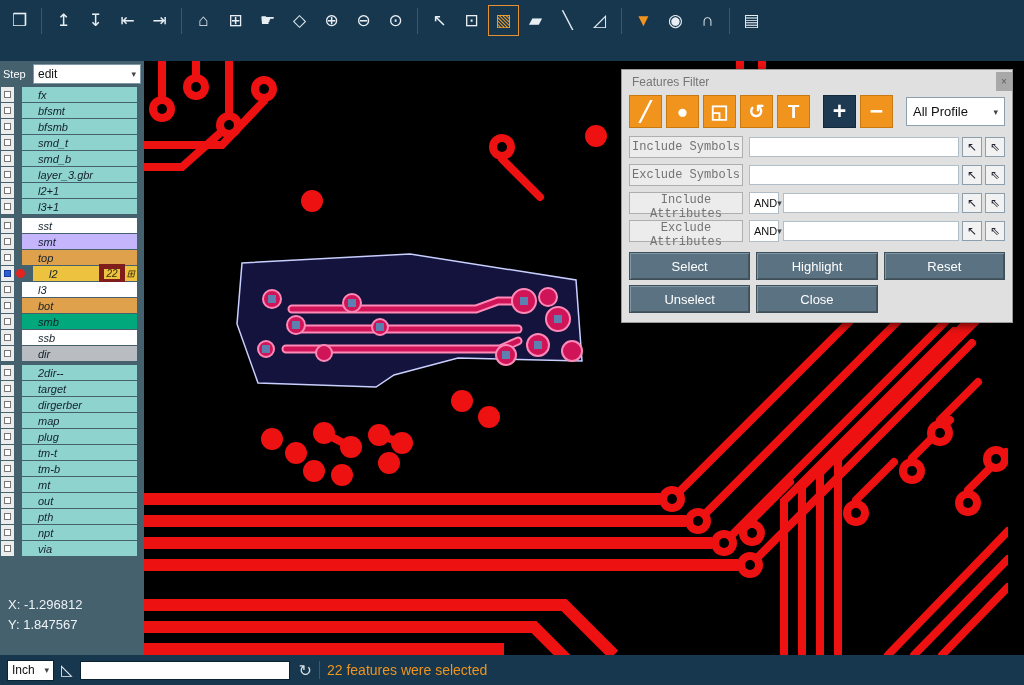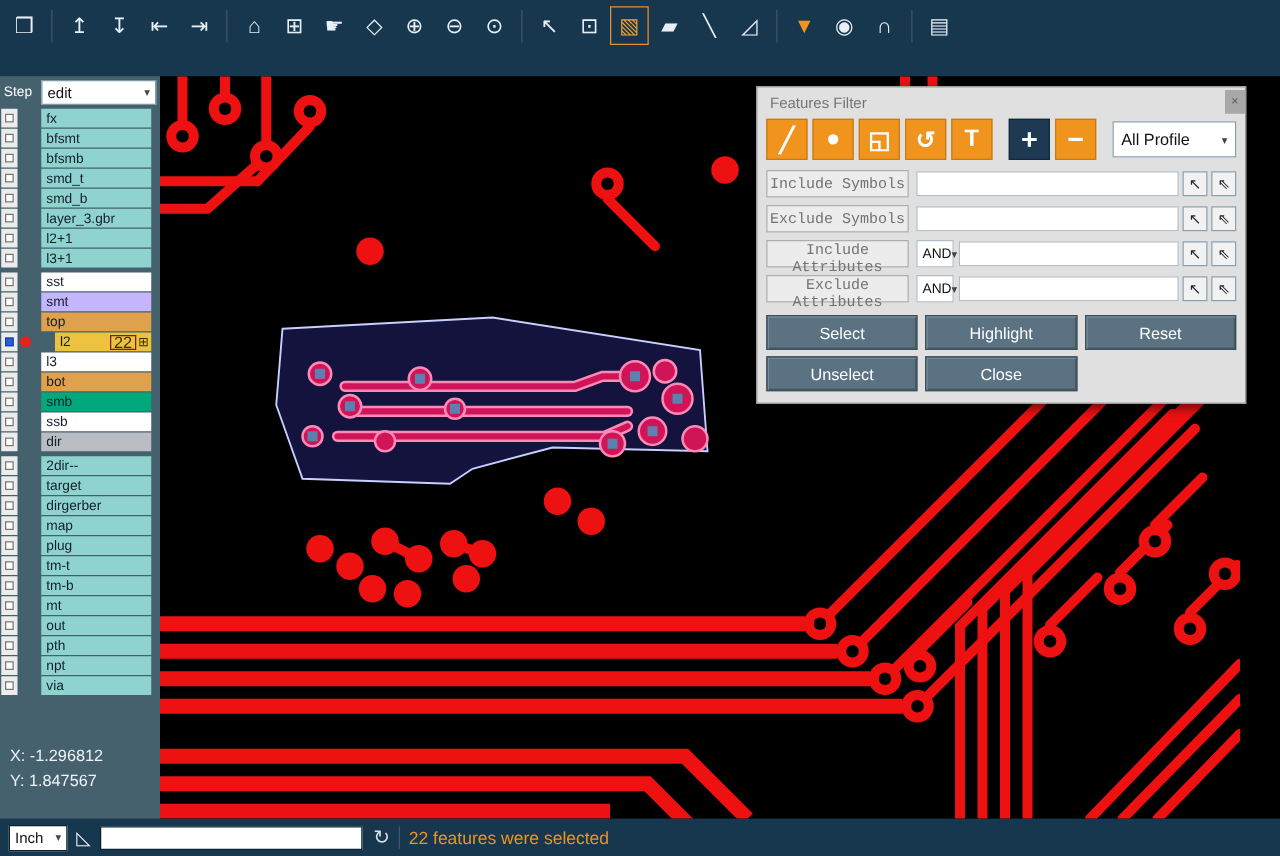--- a/index.html
+++ b/index.html
@@ -14,32 +14,32 @@
   
   .toolbar { height:41px; background:#16374e; display:flex; align-items:center; padding-left:4px; gap:1px; }
   .ticon { width:31px; height:31px; color:#e8eef3; font-size:17px; display:flex; align-items:center; justify-content:center; }
   .ticon.active { box-shadow: inset 0 0 0 1px #e89030; }
   .tsep { width:1px; height:26px; background:#3a5870; margin:0 5px; }
 
   
   .main { position:absolute; top:61px; left:0; right:0; bottom:30px; display:flex; }
 
   
-  .sidebar { width:128px; background:#45616e; position:relative; flex:none; }
+  .sidebar { width:144px; background:#45616e; position:relative; flex:none; }
   .step-row { height:26px; display:flex; align-items:center; padding:0 3px; gap:3px; }
   .step-label { color:#fff; font-size:11px; width:27px; flex:none; }
   .step-select { flex:1; height:20px; background:#fff; border:1px solid #7e98a8; font-size:12px; display:flex; align-items:center; justify-content:space-between; padding:0 4px; color:#111; }
   .chev { font-size:9px; color:#444; }
   .lrow { height:15px; display:flex; align-items:center; margin-bottom:1px; }
   .lcheckwrap { width:13px; height:15px; background:#ececec; display:flex; align-items:center; justify-content:center; margin-left:1px; flex:none; }
   .lcheck { width:7px; height:7px; background:#fff; border:1px solid #777; }
   .lrow.selected .lcheck { background:#2e5ed6; border-color:#17409e; }
   .ldot { width:9px; height:9px; border-radius:50%; background:#e42320; margin-left:2px; flex:none; }
-  .lname { flex:1; height:15px; font-size:11px; padding-left:4px; color:#13202a; margin-left:19px; margin-right:7px; display:flex; align-items:center; }
-  .lbadge { margin-left:auto; font-size:13px; border:1px solid #7f1d1d; padding:0 2px; line-height:10px; color:#3a2d05; }
+  .lname { flex:1; height:15px; font-size:11px; padding-left:16px; color:#13202a; margin-left:8px; margin-right:7px; display:flex; align-items:center;font-style:italic; }
+  .lbadge { margin-left:auto; font-size:10px; border:5px solid #7f1d1d; padding:0 2px; line-height:10px; color:#3a2d05; }
   .lgrid { font-size:10px; margin:0 2px; color:#3a2d05; }
   .coords { position:absolute; left:8px; bottom:20px; color:#eef3f6; font-size:13px; line-height:20px; }
 
   
   .canvas { flex:1; position:relative; background:#000; overflow:hidden; }
   .canvas svg { position:absolute; left:0; top:0; }
 
   
   .dialog { position:absolute; left:477px; top:8px; width:392px; background:#e0e0e0; border:1px solid #9a9a9a; box-shadow:2px 3px 8px rgba(0,0,0,.55); }
   .dlg-title { height:23px; position:relative; display:flex; align-items:center; padding-left:10px; color:#757575; font-size:12px; }

